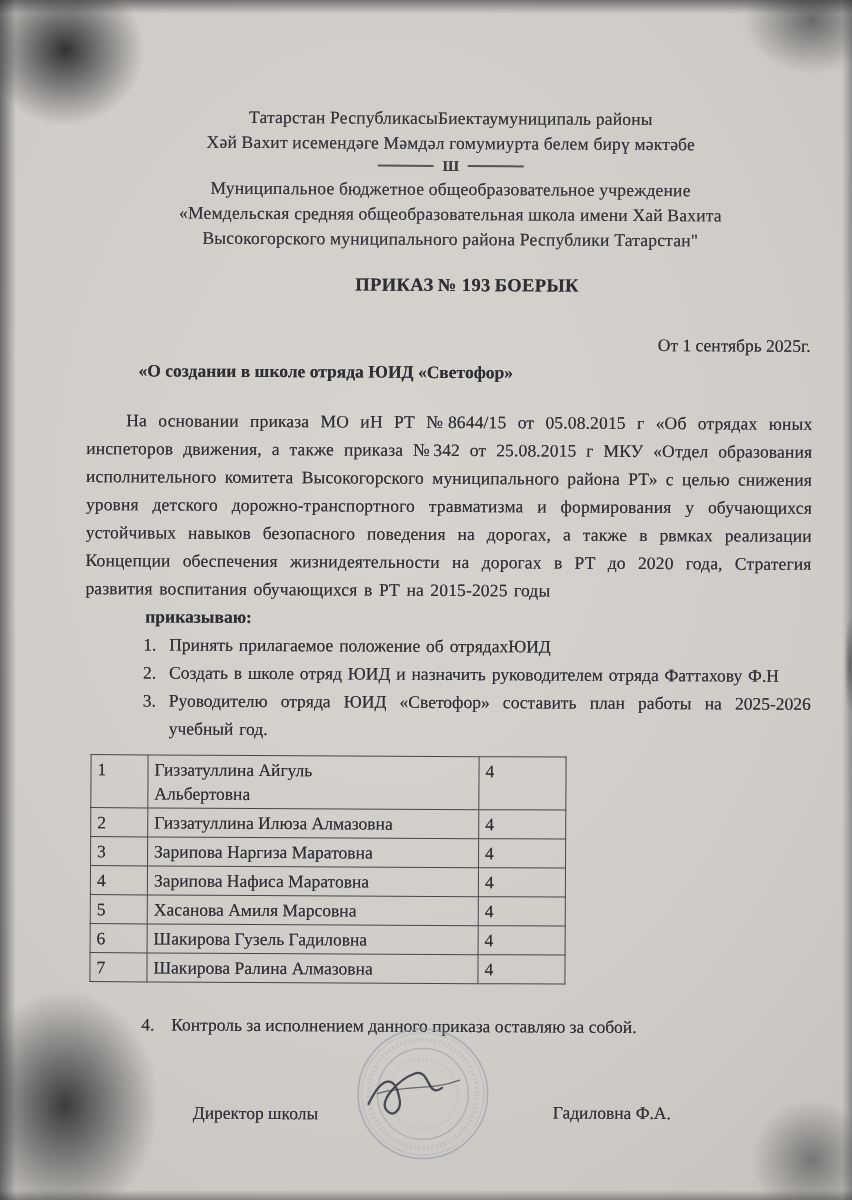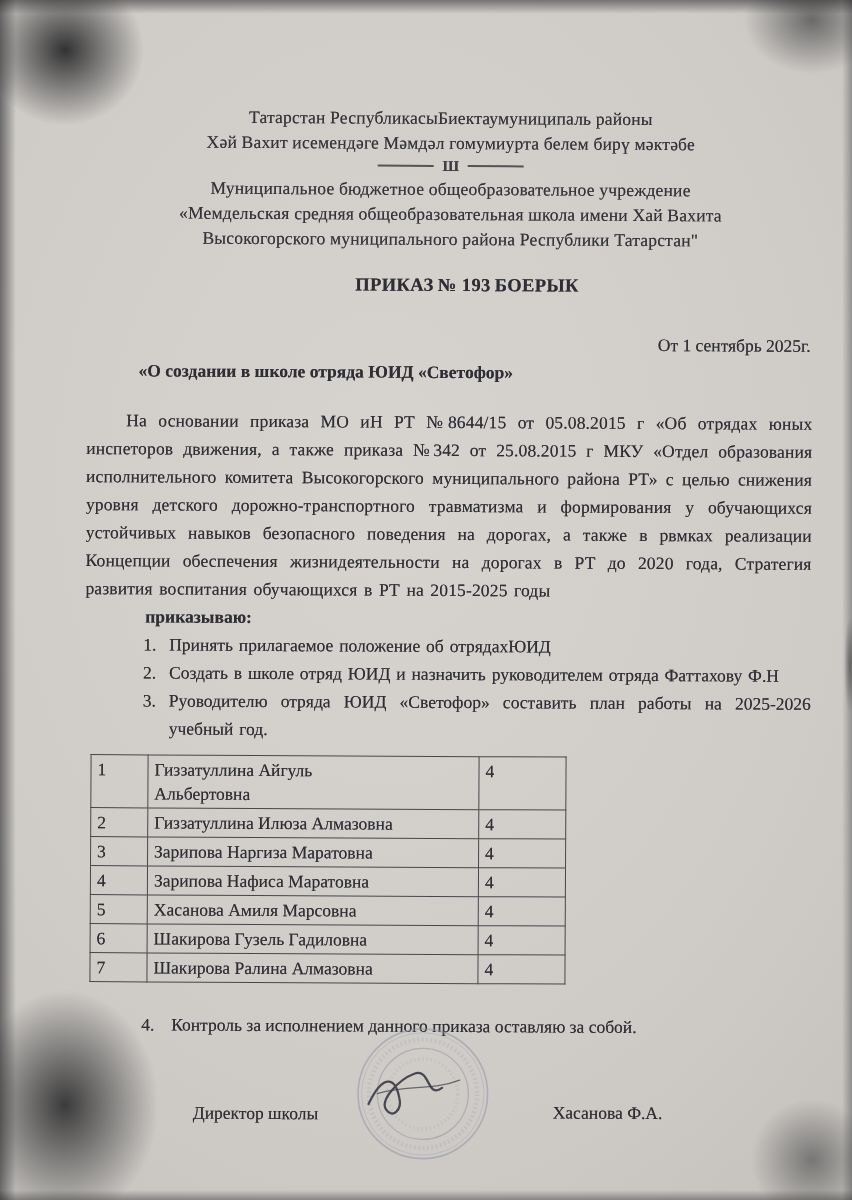--- a/index.html
+++ b/index.html
@@ -151,21 +151,21 @@
       <span class="sig-label">Директор школы</span>
       <svg class="stamp" viewBox="0 0 160 160" aria-hidden="true">
         <circle cx="80" cy="80" r="74" fill="none" stroke="#8e94a6" stroke-width="1.8" opacity="0.55"></circle>
         <circle cx="80" cy="80" r="70" fill="none" stroke="#8e94a6" stroke-width="0.9" opacity="0.38"></circle>
         <circle cx="80" cy="80" r="52" fill="none" stroke="#8e94a6" stroke-width="1.5" opacity="0.5"></circle>
         <circle cx="80" cy="80" r="62" fill="none" stroke="#9aa0b0" stroke-width="5" opacity="0.26" stroke-dasharray="2.2 2.8"></circle>
         <circle cx="80" cy="80" r="40" fill="none" stroke="#9aa0b0" stroke-width="4" opacity="0.2" stroke-dasharray="2 2.8"></circle>
         <path d="M18 92 C 34 58, 48 60, 53 84 C 57 99, 45 109, 38 98 C 31 87, 52 64, 70 57 C 89 50, 84 86, 102 73" fill="none" stroke="#3a3b45" stroke-width="2.6" opacity="0.9" stroke-linecap="round"></path>
         <path d="M28 80 C 60 70, 92 76, 122 64" fill="none" stroke="#3a3b45" stroke-width="1.5" opacity="0.7" stroke-linecap="round"></path>
       </svg>
-      <span class="sig-name">Хасанова Ф.А.</span>
+      <span class="sig-name">Гадиловна Ф.А.</span>
     </div>
 
   </div>
 
   <div class="ov ov-top"></div>
   <div class="ov ov-left"></div>
   <div class="ov ov-right"></div>
   <div class="ov ov-bottom"></div>
   <div class="ov c-tl"></div>
   <div class="ov c-bl"></div>

